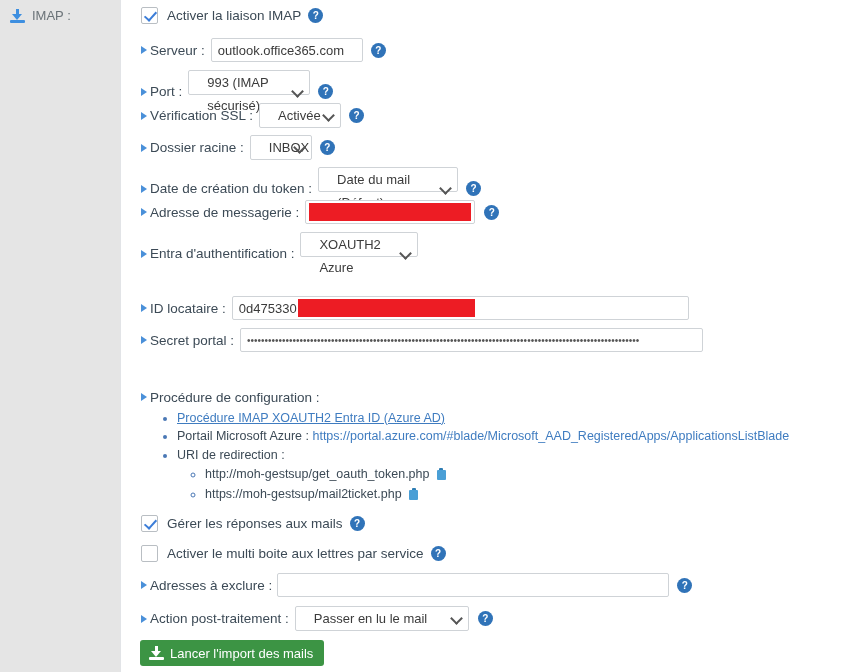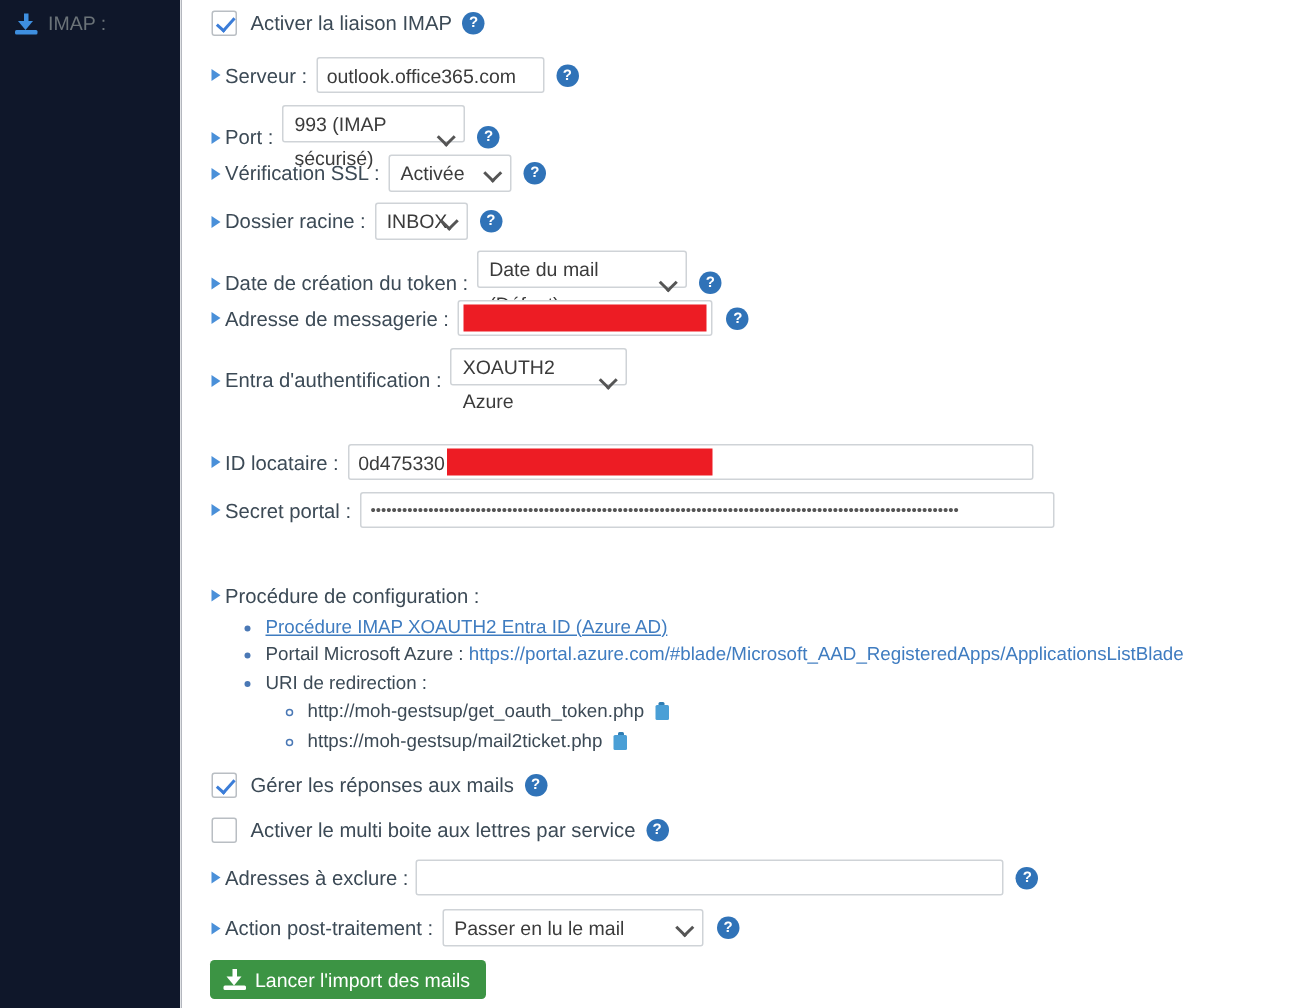--- a/index.html
+++ b/index.html
@@ -11,21 +11,21 @@
     font-size: 13px;
     color: #333333;
     overflow: hidden;
   }
   #page { position: relative; width: 865px; height: 672px; background:#fff; }
 
   
   .rail {
     position: absolute; left: 0; top: 0;
     width: 121px; height: 672px;
-    background: #0f172a;
+    background: #e5e5e5;
     border-right: 1px solid #e2e4e7;
   }
   .rail-head {
     display: flex; align-items: center; gap: 7px;
     padding: 8px 0 0 10px;
     color: #6b7378; font-size: 13px;
   }
   .dl-icon { display:inline-block; width:15px; height:14px; position:relative; }
   .dl-icon i { position:absolute; background:#3e8fe0; display:block; }
   .dl-icon .stem { left:6px; top:0; width:3px; height:6px; }
@@ -56,21 +56,21 @@
 
   
   .txt {
     height: 24px; border: 1px solid #cfd3d7; background: #fff;
     border-radius: 2px; padding: 0 6px;
     font-family: "Liberation Sans", sans-serif; font-size: 13px; color: #3b3b3b;
     outline: none;
   }
   .sel {
     height: 25px; border: 1px solid #cfd3d7; background: #fff;
-    border-radius: 2px; padding: 0 22px 0 7px;
+    border-radius: 2px; padding: 0 22px 0 18px;
     font-family: "Liberation Sans", sans-serif; font-size: 13px; color: #3b3b3b;
     appearance: none; -webkit-appearance: none; outline: none;
     position: relative;
   }
   .selwrap { position: relative; display: inline-block; }
   .selwrap::after {
     content: ""; position: absolute; right: 8px; top: 50%;
     width: 7px; height: 7px; margin-top: -5px; pointer-events: none;
     border-right: 2px solid #555; border-bottom: 2px solid #555;
     transform: rotate(45deg);

